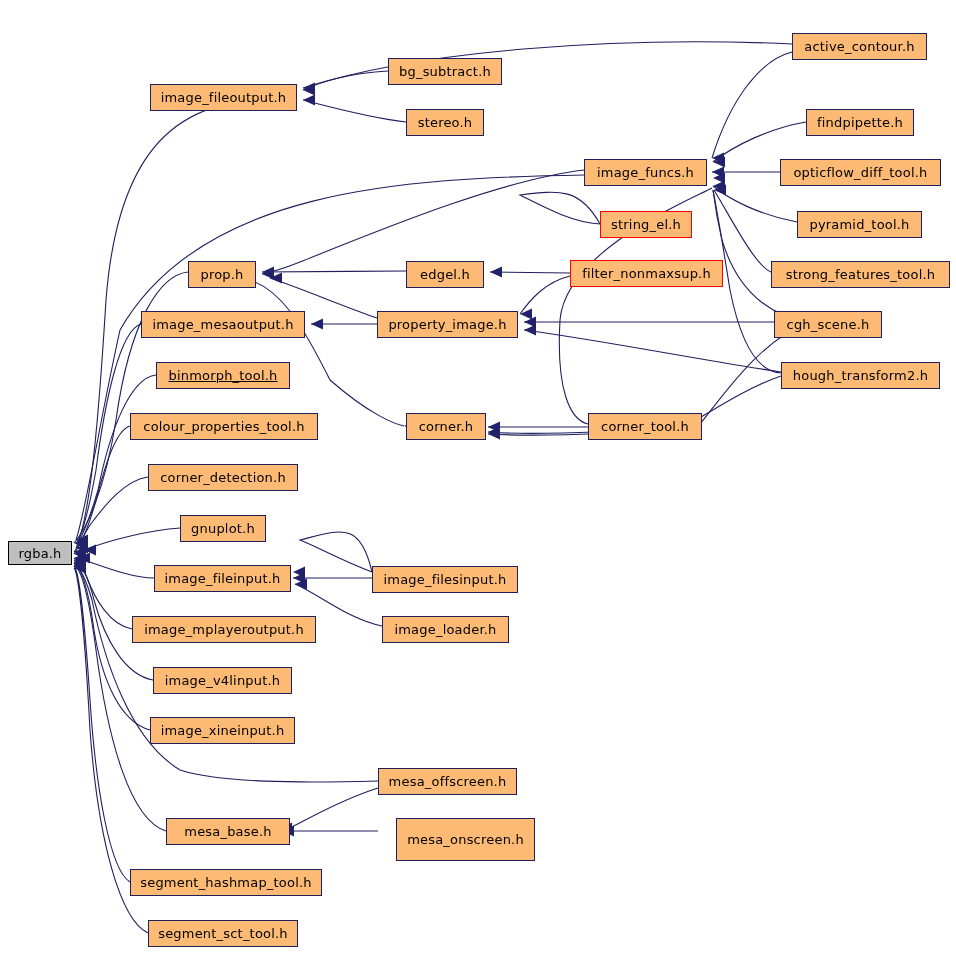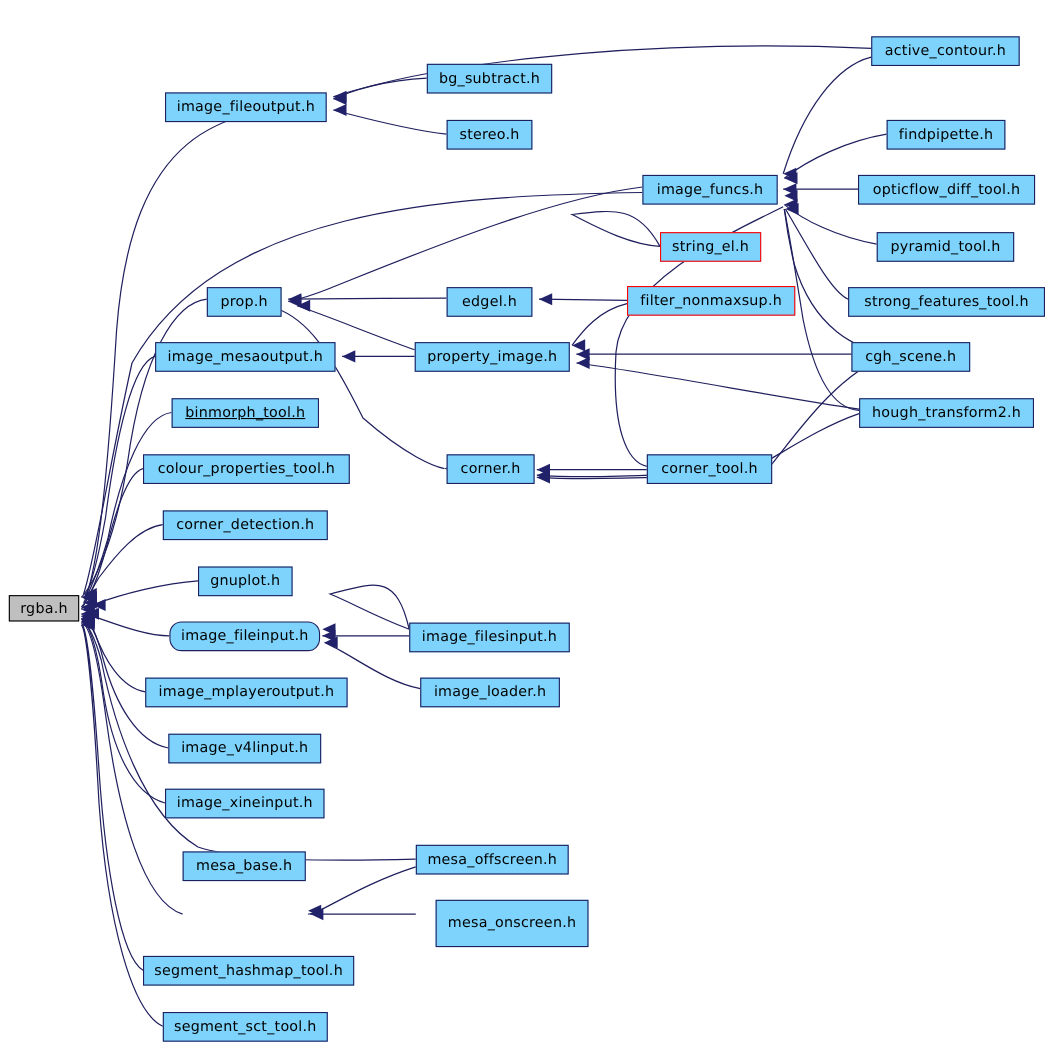--- a/index.html
+++ b/index.html
@@ -19,21 +19,21 @@
     position: absolute;
     left: 0;
     top: 0;
     width: 956px;
     height: 954px;
   }
   .node {
     position: absolute;
     box-sizing: border-box;
     border: 1px solid #1f1f5e;
-    background: #7dd3fc;
+    background: #fdba74;
     color: #000000;
     font-size: 13px;
     line-height: 1;
     letter-spacing: 0.2px;
     display: flex;
     align-items: center;
     justify-content: center;
     white-space: nowrap;
     z-index: 5;
   }
@@ -163,26 +163,26 @@
       <div class="node" style="left: 141px; top: 311px; width: 164px; height: 27px;">image_mesaoutput.h</div>
       <div class="node" style="left: 377px; top: 311px; width: 141px; height: 27px;">property_image.h</div>
       <div class="node" style="left: 774px; top: 311px; width: 108px; height: 27px;">cgh_scene.h</div>
       <div class="node" style="left: 156px; top: 362px; width: 134px; height: 27px; text-decoration: underline;">binmorph_tool.h</div>
       <div class="node" style="left: 781px; top: 362px; width: 159px; height: 27px;">hough_transform2.h</div>
       <div class="node" style="left: 130px; top: 413px; width: 188px; height: 27px;">colour_properties_tool.h</div>
       <div class="node" style="left: 406px; top: 413px; width: 80px; height: 27px;">corner.h</div>
       <div class="node" style="left: 588px; top: 413px; width: 114px; height: 27px; text-align: right;">corner_tool.h</div>
       <div class="node" style="left: 148px; top: 464px; width: 150px; height: 27px;">corner_detection.h</div>
       <div class="node" style="left: 180px; top: 515px; width: 86px; height: 27px;">gnuplot.h</div>
-      <div class="node" style="left: 154px; top: 565px; width: 137px; height: 27px; border-radius: 11px;">image_fileinput.h</div>
+      <div class="node" style="left: 154px; top: 565px; width: 137px; height: 27px;">image_fileinput.h</div>
       <div class="node" style="left: 372px; top: 566px; width: 146px; height: 27px;">image_filesinput.h</div>
       <div class="node" style="left: 132px; top: 616px; width: 184px; height: 27px;">image_mplayeroutput.h</div>
       <div class="node" style="left: 382px; top: 616px; width: 127px; height: 27px;">image_loader.h</div>
       <div class="node" style="left: 153px; top: 667px; width: 139px; height: 27px;">image_v4linput.h</div>
       <div class="node" style="left: 150px; top: 717px; width: 145px; height: 27px;">image_xineinput.h</div>
       <div class="node" style="left: 378px; top: 768px; width: 139px; height: 27px;">mesa_offscreen.h</div>
-      <div class="node" style="left: 166px; top: 774px; width: 112px; height: 27px;">mesa_base.h</div>
+      <div class="node" style="left: 166px; top: 818px; width: 124px; height: 27px;">mesa_base.h</div>
       <div class="node" style="left: 396px; top: 818px; width: 139px; height: 43px;">mesa_onscreen.h</div>
       <div class="node" style="left: 130px; top: 869px; width: 192px; height: 27px;">segment_hashmap_tool.h</div>
       <div class="node" style="left: 148px; top: 920px; width: 150px; height: 27px;">segment_sct_tool.h</div>
     </div>
 
 </div>
 
 </body></html>

